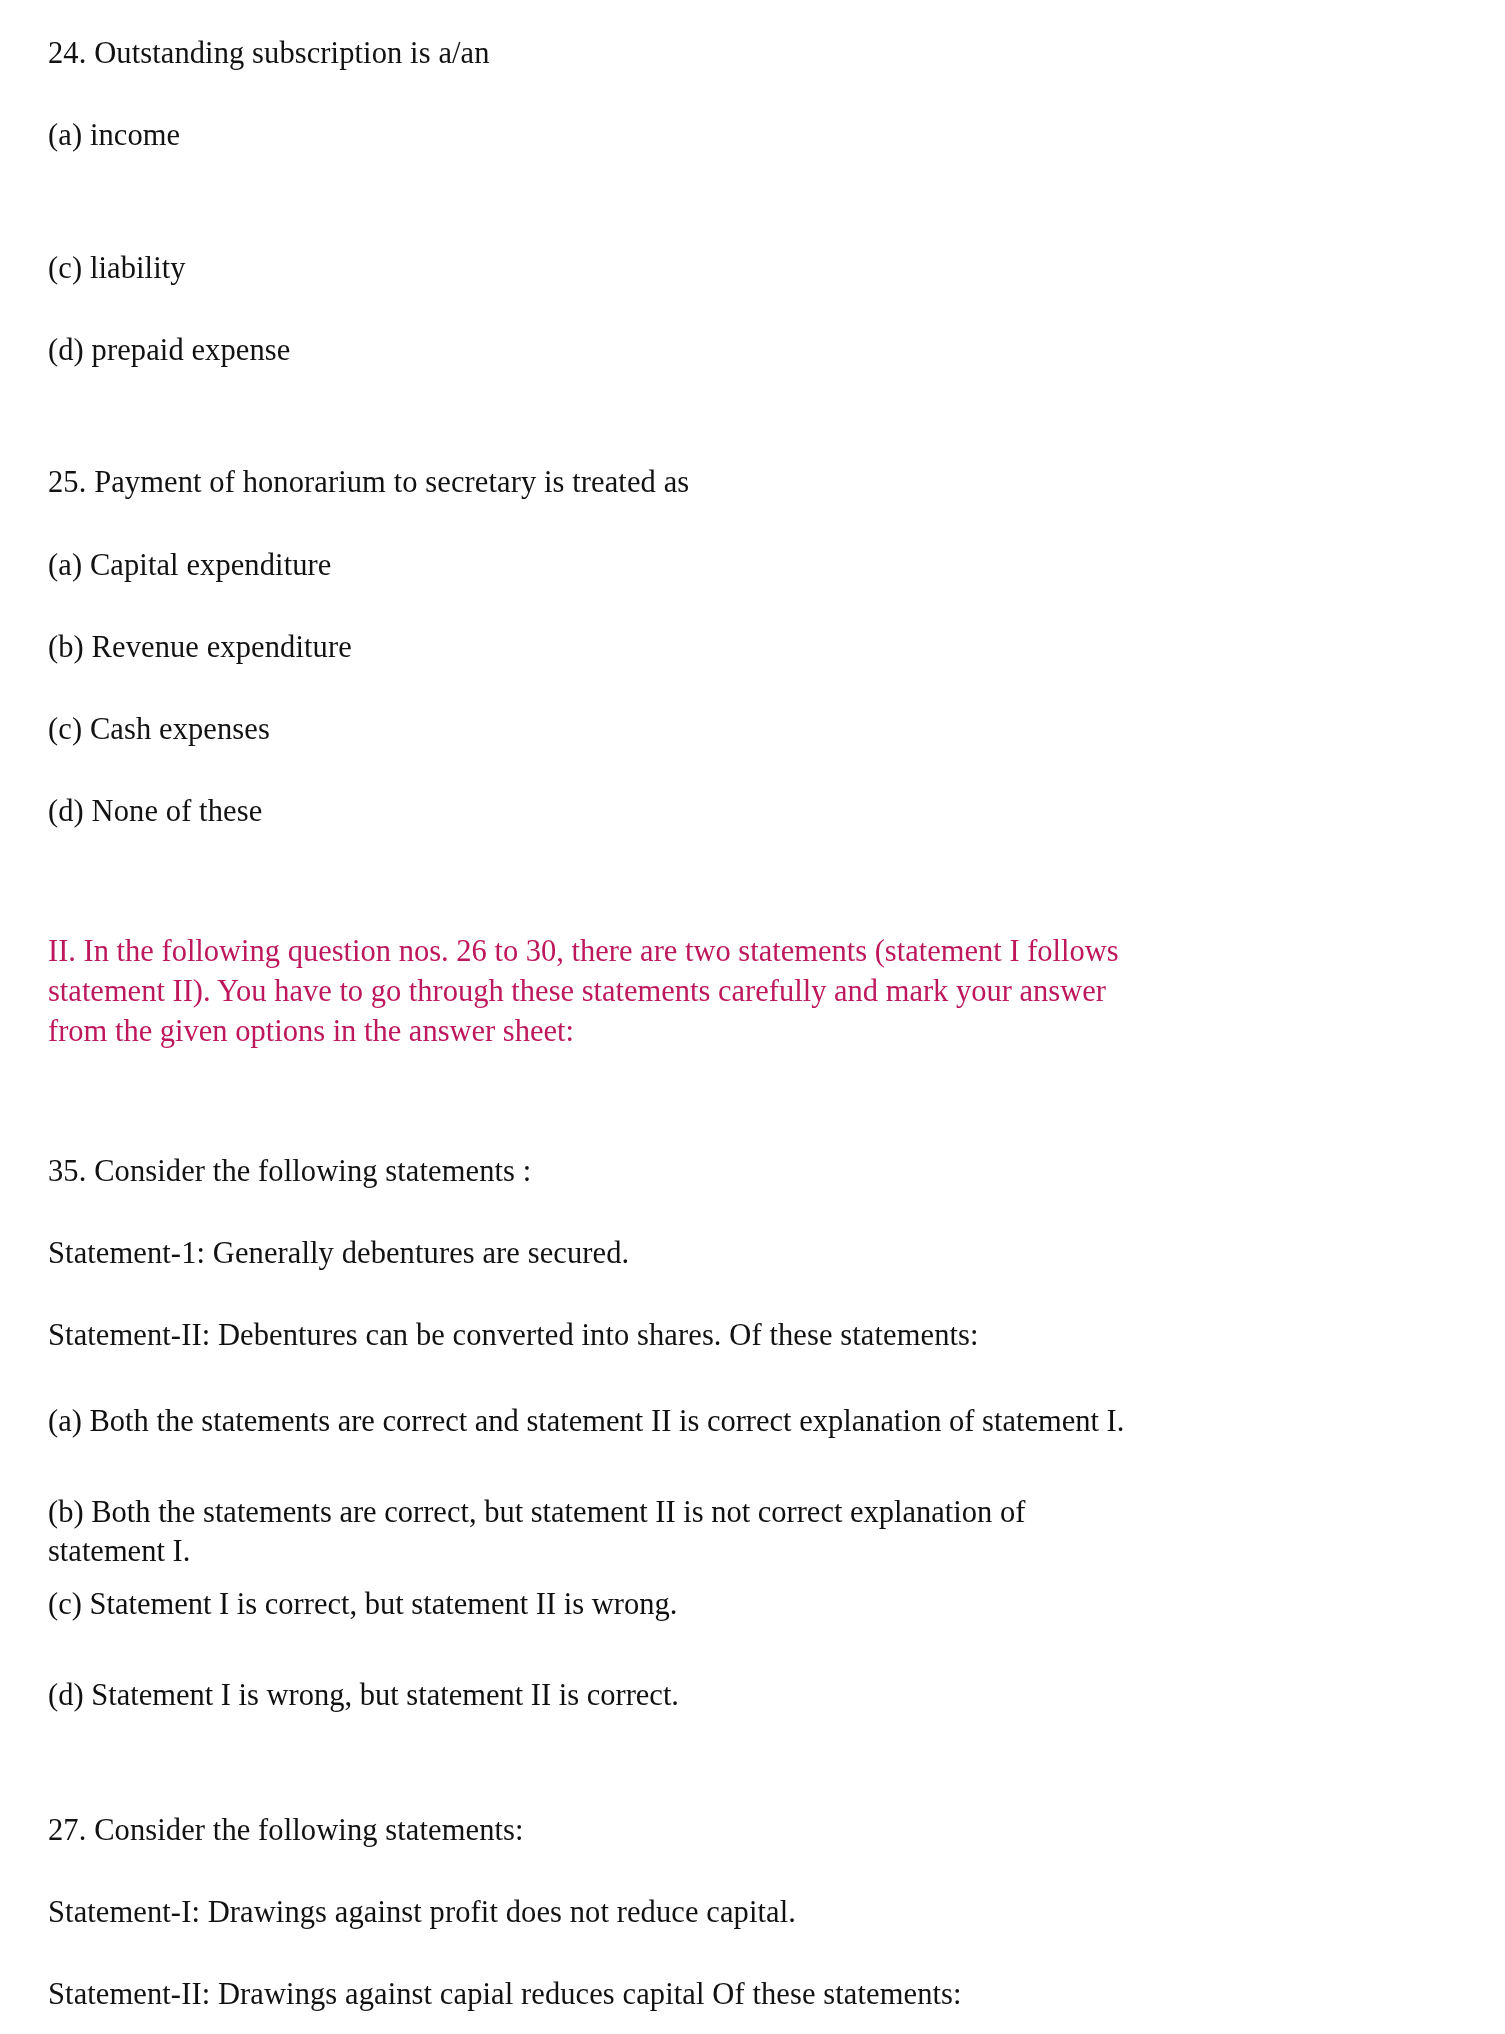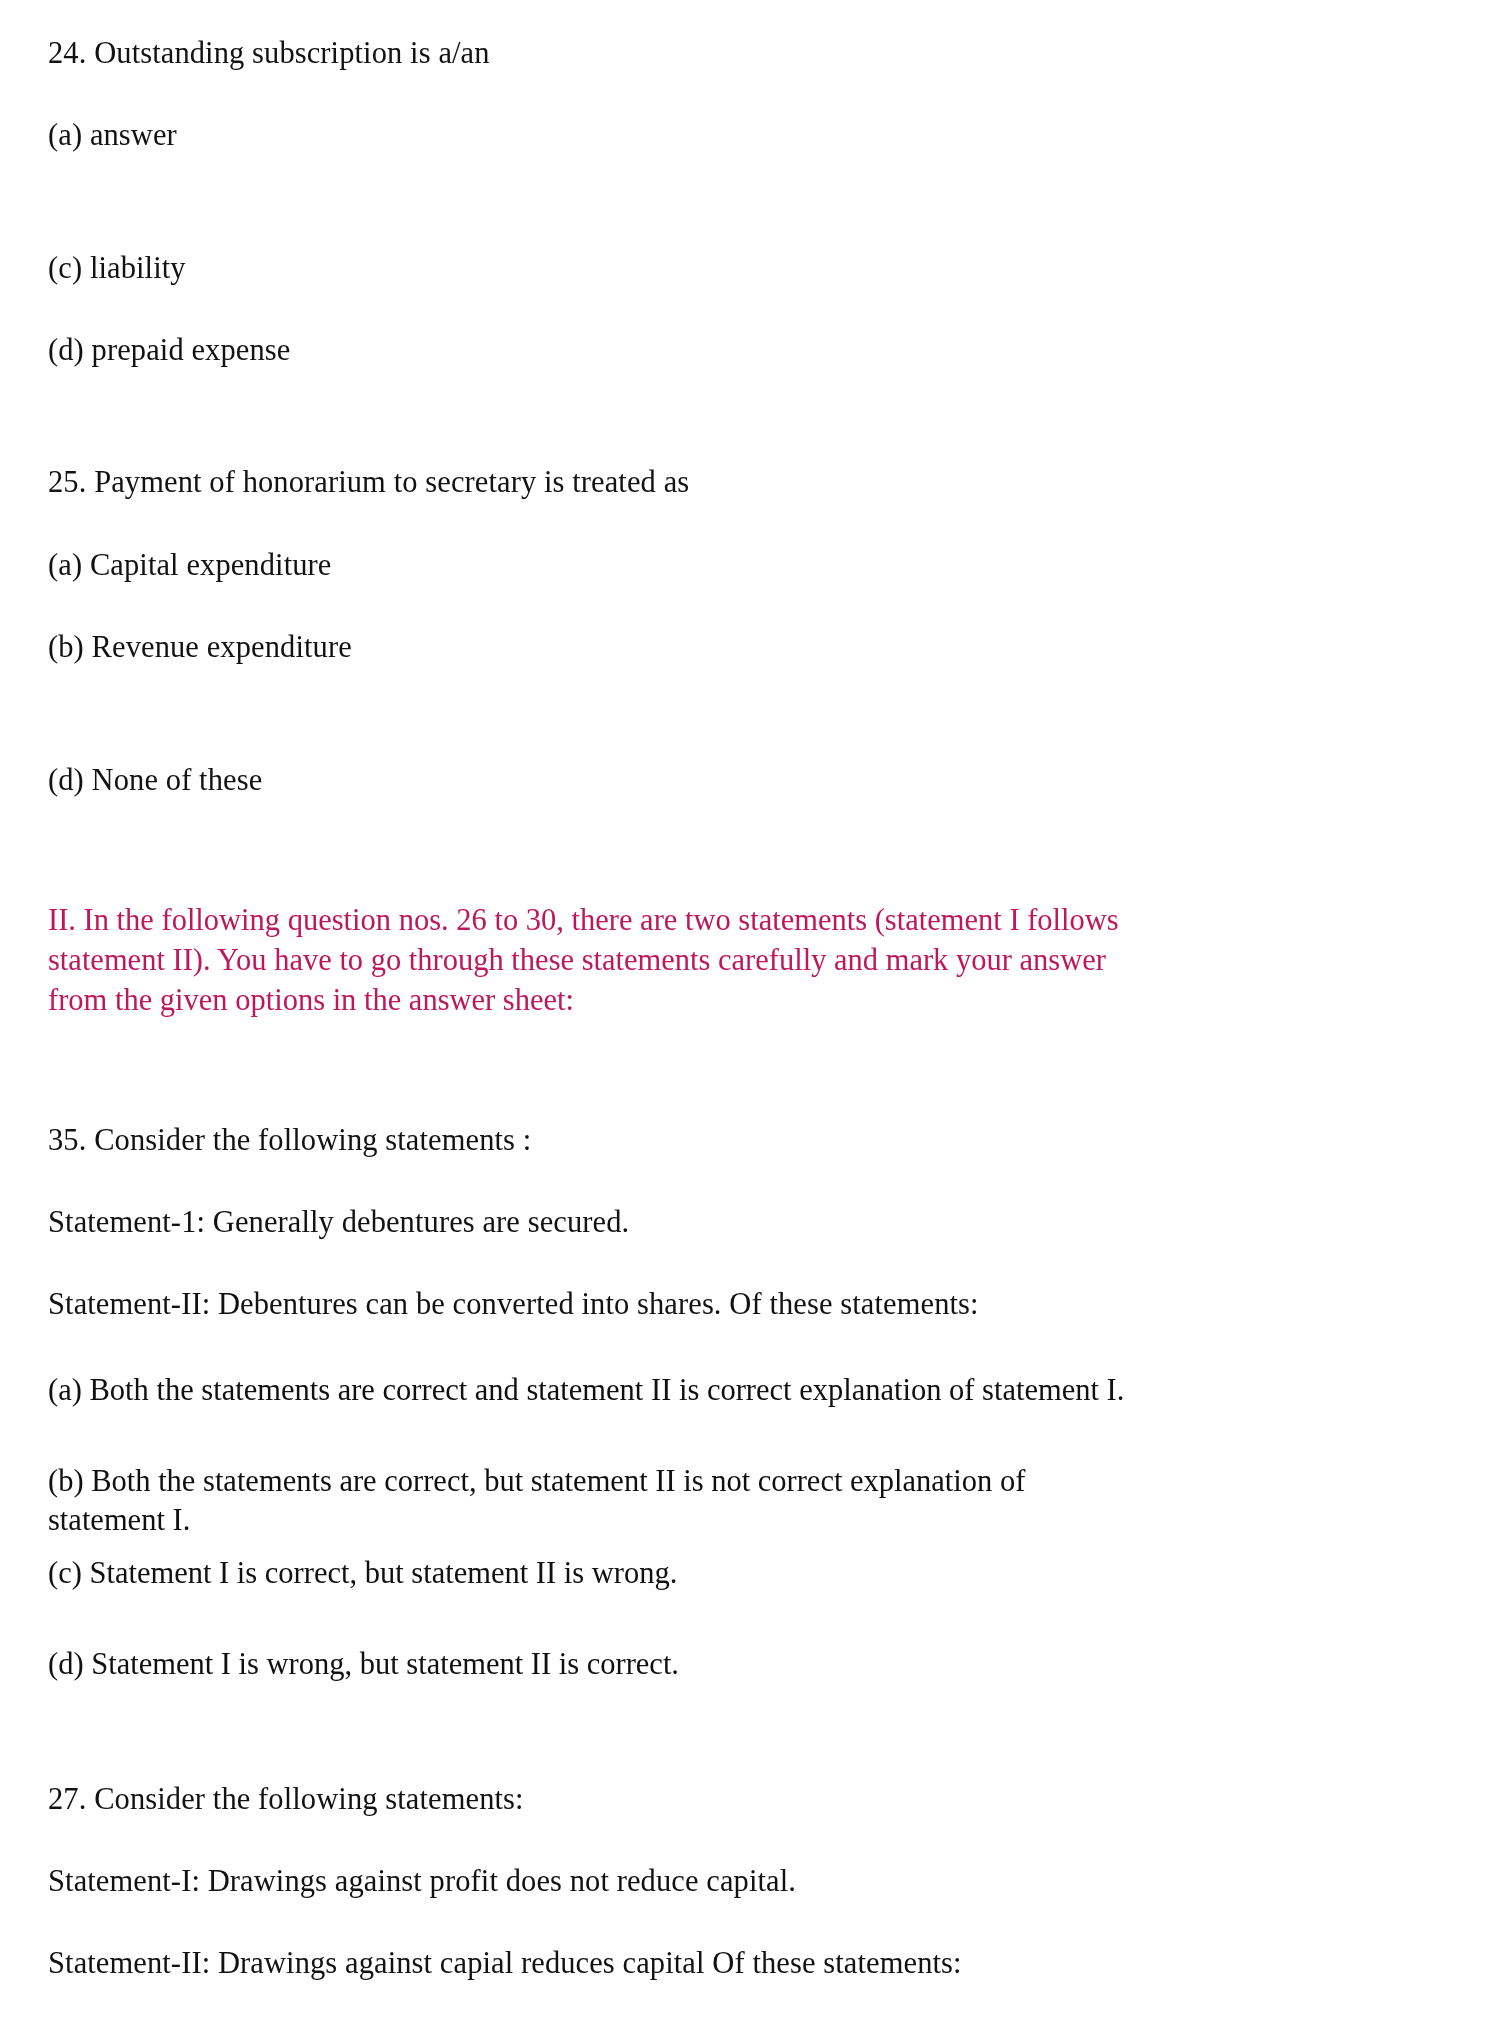--- a/index.html
+++ b/index.html
@@ -66,37 +66,38 @@
 </style>
 </head>
 <body>
 
 <div class="page">
   <div class="doc-body">
 
     <div class="q-block">
       <p class="line q-stem">24. Outstanding subscription is a/an</p>
       <div class="sp-question"></div>
-      <p class="line">(a) answer</p>
+      <p class="line">(a) income</p>
       <div class="sp-option"></div>
       <div class="sp-option"></div>
       <p class="line">(c) liability</p>
       <div class="sp-option"></div>
       <p class="line">(d) prepaid expense</p>
     </div>
 
     <div style="height:101px"></div>
 
     <div class="q-block">
       <p class="line q-stem">25. Payment of honorarium to secretary is treated as</p>
       <div class="sp-question"></div>
       <p class="line">(a) Capital expenditure</p>
       <div class="sp-option"></div>
       <p class="line">(b) Revenue expenditure</p>
       <div class="sp-option"></div>
+      <p class="line">(c) Cash expenses</p>
       <div class="sp-option"></div>
       <p class="line">(d) None of these</p>
     </div>
 
     <div style="height:104px"></div>
 
     <div class="q-block">
       <p class="para">II. In the following question nos. 26 to 30, there are two statements (statement I follows</p>
       <p class="para">statement II). You have to go through these statements carefully and mark your answer</p>
       <p class="para">from the given options in the answer sheet:</p>

